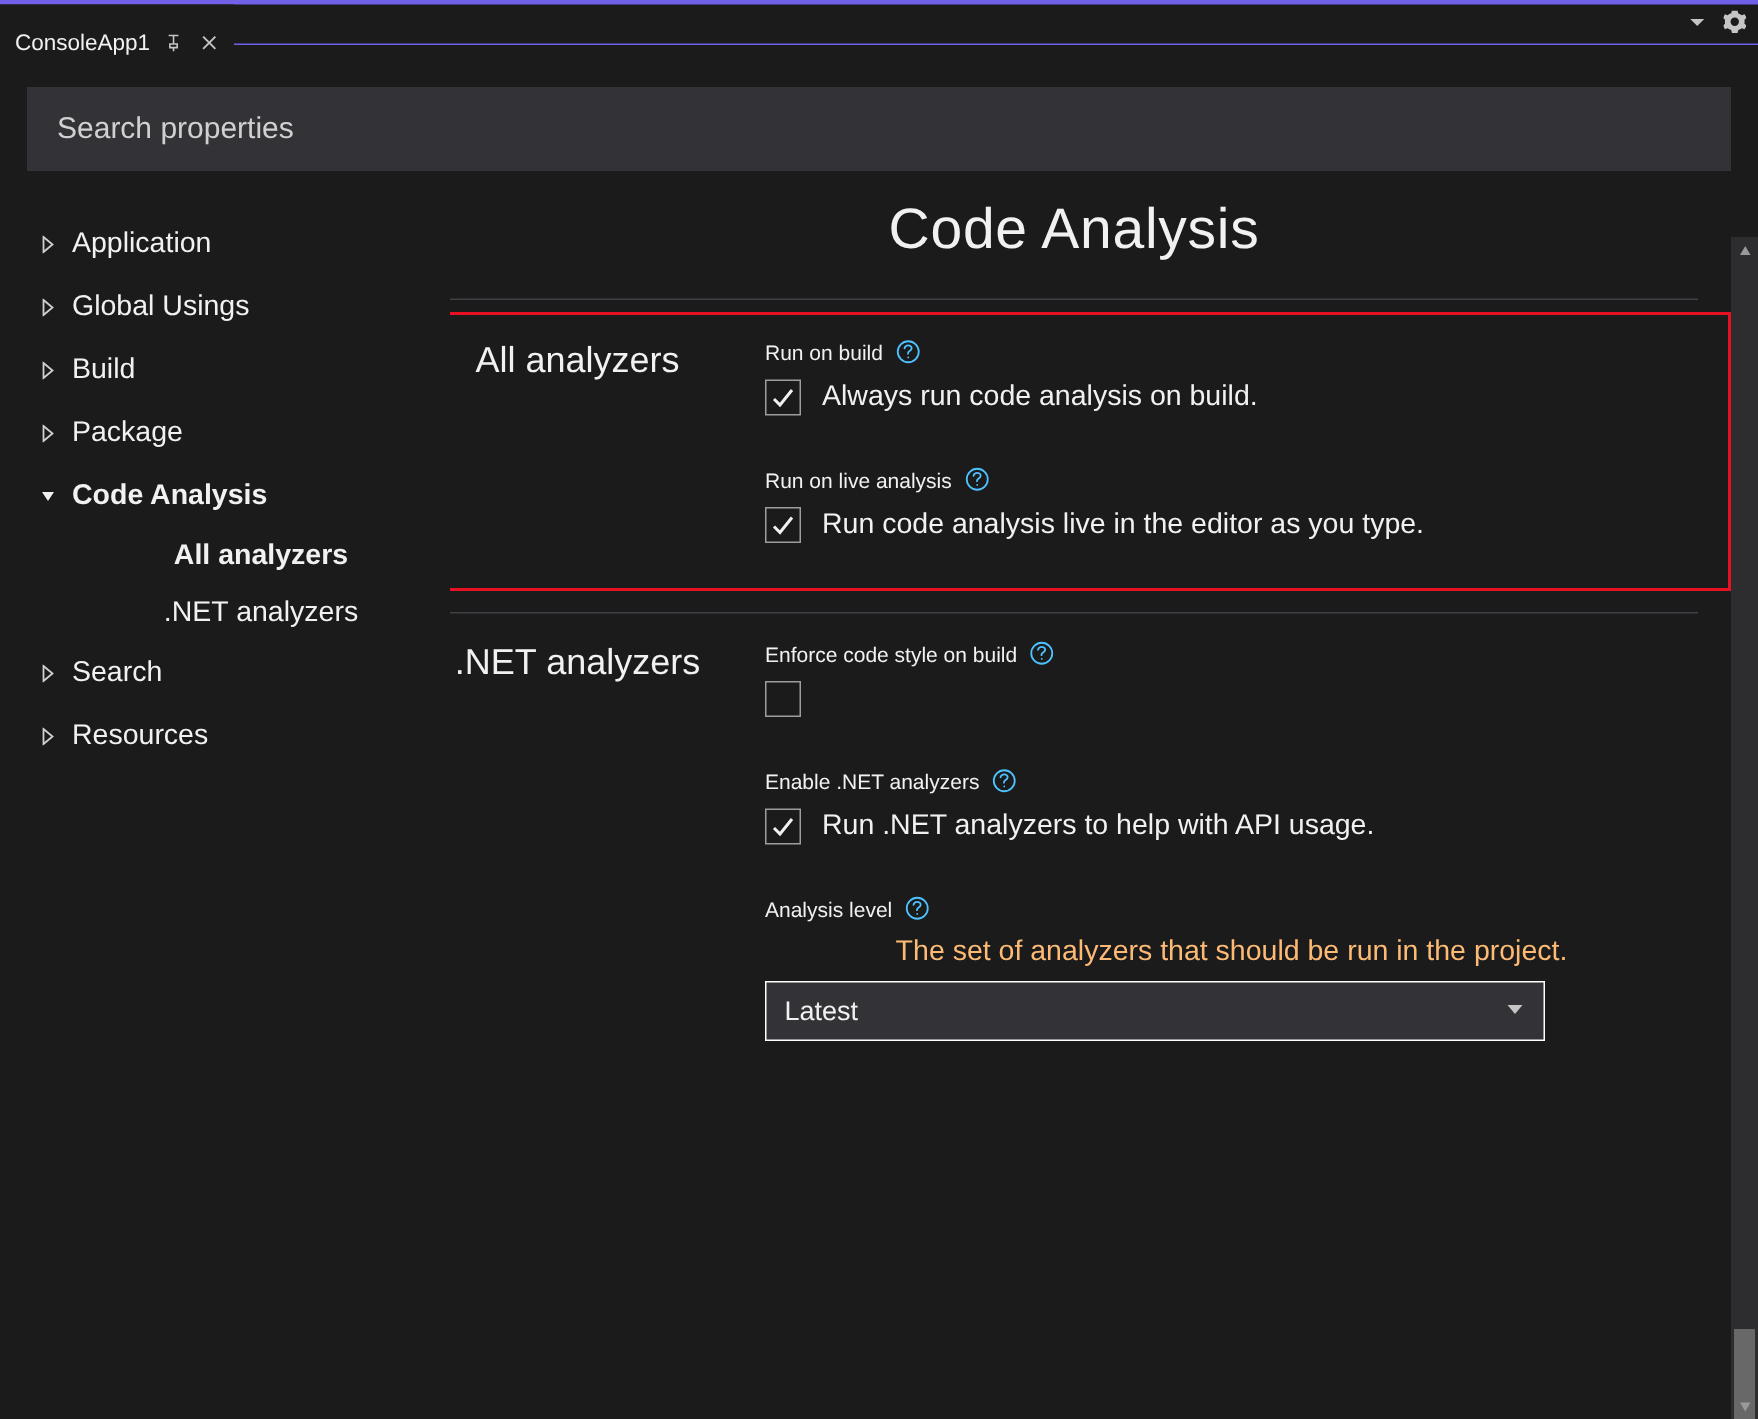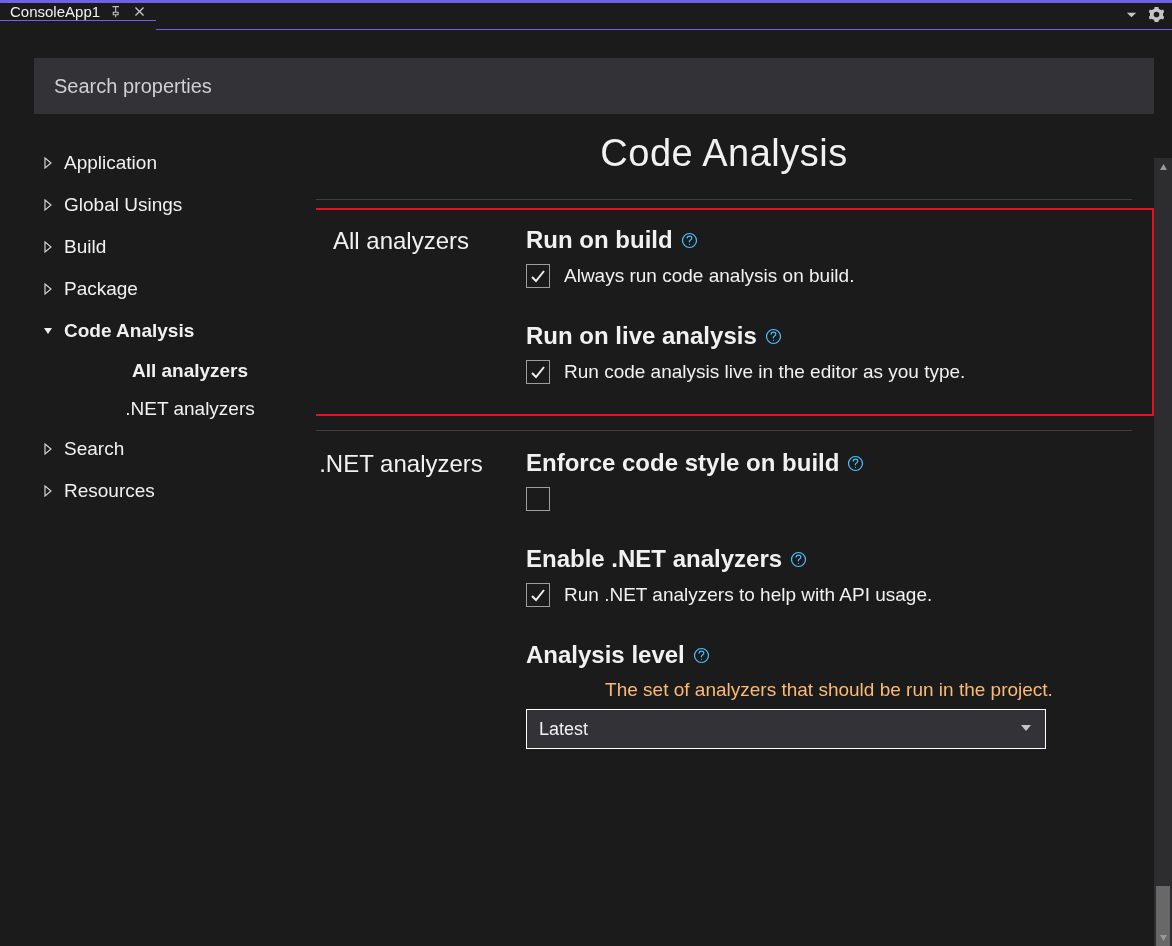--- a/index.html
+++ b/index.html
@@ -15,21 +15,21 @@
   
   .tabbar {
     height: 30px;
     background: #1B1B1C;
     display: flex;
     align-items: stretch;
     border-top: 3px solid #7160E8;
   }
   .tab {
     display: flex; align-items: center;
-    padding: 0 10px;
+    padding: 17px 10px;
     background: #1B1B1C;
     color: #F1F1F1;
     gap: 10px;
     font-size: 15px;
     border-right: 0px solid #2D2D30;
   }
   .tab-title { font-weight: 400; }
   .tab-icons { display: flex; gap: 10px; align-items: center; color: #C5C5C5;}
   .tab svg { width: 13px; height: 13px; display: block;}
   .tabbar-spacer { flex: 1; border-bottom: 1px solid #7160E8; }
@@ -40,21 +40,20 @@
     border-bottom: 1px solid #7160E8;
   }
   .tab-right svg { width: 15px; height: 15px;}
   .active-underline { height:1px; background:#7160E8; width:100%; }
 
   
   .workspace {
     display: flex;
     height: calc(946px - 30px);
     position: relative;
-    padding-left: 16px;
   }
 
   .main-col {
     flex: 1;
     display: flex;
     flex-direction: column;
     position: relative;
   }
 
   
@@ -132,21 +131,21 @@
     font-size: 24px;
     font-weight: 400;
     color: #F1F1F1;
     line-height: 1.25;
     flex-shrink: 0;
   }
   .section-body { flex: 1; }
   .field { margin-bottom: 34px; }
   .field:last-child { margin-bottom: 0; margin-top: 27px;}
   .field-title {
-    font-size: 24px; font-weight: 700;
+    font-size: 14px; font-weight: 400;
     display: flex; align-items: center; gap: 8px;
     margin-bottom: 10px;
   }
   .help {
     width: 17px; height: 17px; display:inline-flex; align-items:center; justify-content:center;
   }
   .help svg { width:17px; height:17px; }
   .check-row { display: flex; align-items: center; gap: 14px; font-size: 19px;}
   .checkbox {
     width: 24px; height: 24px;

